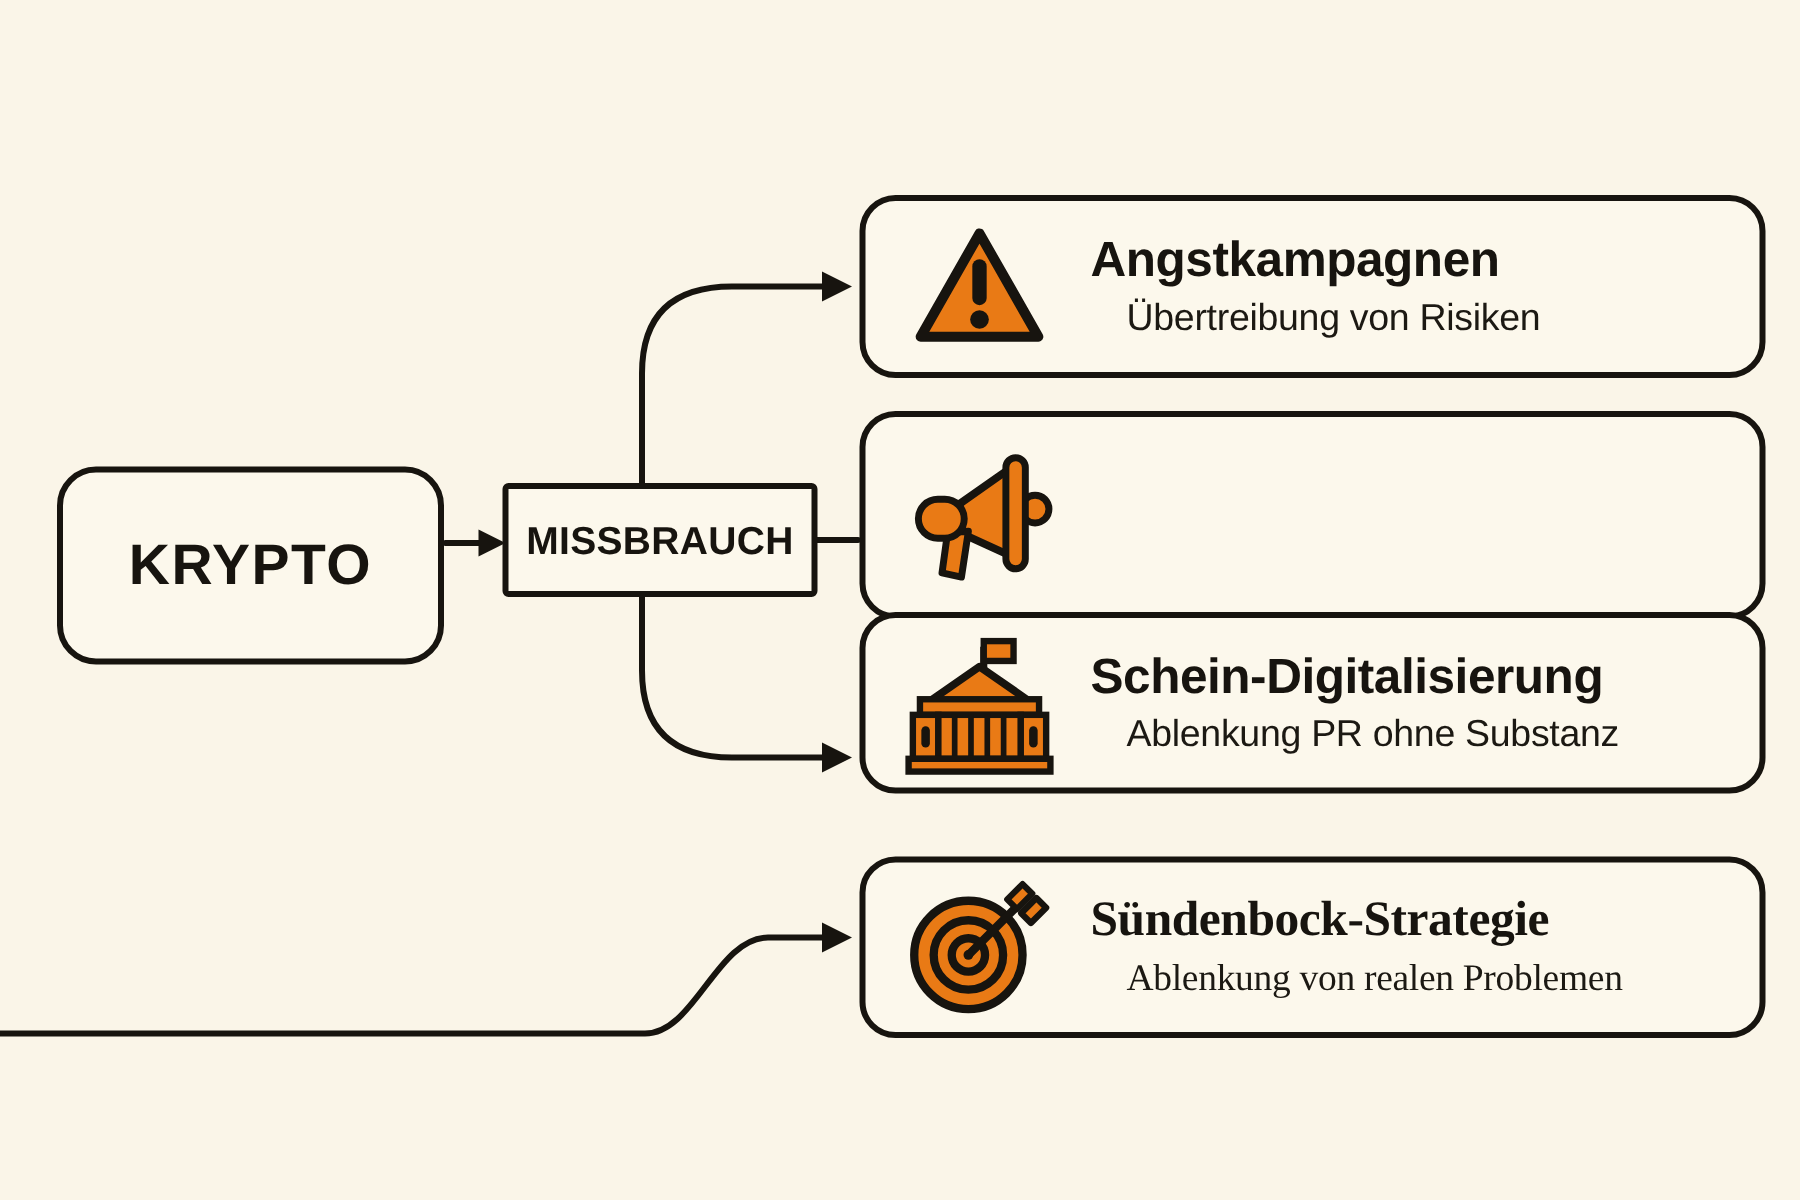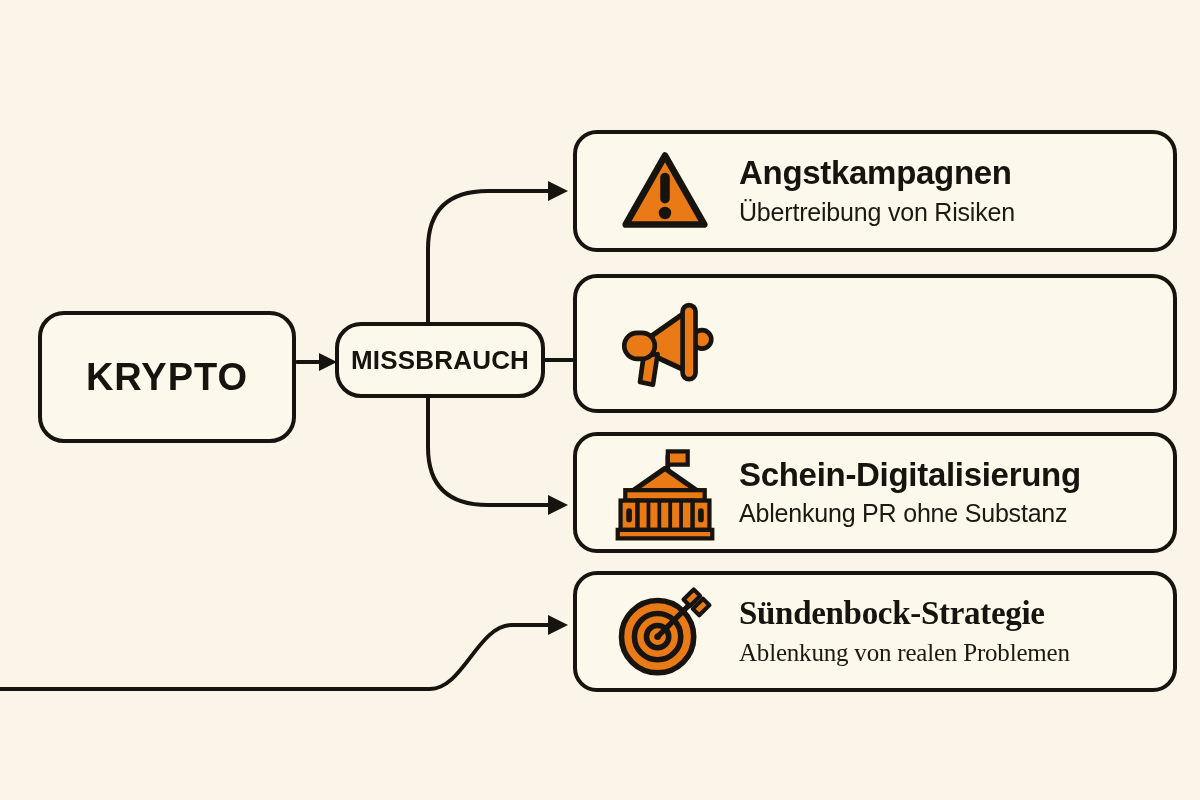--- a/index.html
+++ b/index.html
@@ -36,42 +36,42 @@
     left: 38px; top: 311px;
     width: 258px; height: 132px;
     border-radius: 26px;
     font-size: 38px;
     font-weight: bold;
     letter-spacing: 1px;
   }
   #node-missbrauch {
     left: 335px; top: 322px;
     width: 210px; height: 76px;
-    border-radius: 26px;
+    border-radius: 4px;
     font-size: 26px;
     font-weight: bold;
     letter-spacing: 0.2px;
   }
   .card {
     position: absolute;
     z-index: 2;
     left: 573px;
     width: 604px;
     background: #FCF8EC;
     border: 4px solid #17140F;
     border-radius: 24px;
     box-sizing: border-box;
     display: flex;
     align-items: center;
-    padding: 0 14px 0 36px;
+    padding: 0 14px 0 24px;
     gap: 22px;
   }
   #card-0 { top: 130px; height: 122px; }
   #card-1 { top: 274px; height: 139px; }
-  #card-2 { top: 432px; height: 121px; }
+  #card-2 { top: 408px; height: 121px; }
   #card-3 { top: 571px; height: 121px; font-family: Liberation Serif, serif; }
   .card-icon {
     flex: 0 0 104px;
     display: flex;
     align-items: center;
     justify-content: center;
   }
   .card-text {
     display: flex;
     flex-direction: column;
@@ -84,20 +84,21 @@
     line-height: 1.13;
     color: #17140F;
     letter-spacing: -0.3px;
   }
   .card-subtitle {
     font-size: 25px;
     line-height: 1.25;
     margin-top: 5px;
     color: #1C1913;
     letter-spacing: -0.2px;
+    margin-left: 24px;
   }
 </style>
 </head>
 <body>
 
 <div id="canvas">
 
   <svg id="connector-layer" width="1200" height="800" viewBox="0 0 1200 800">
     <g stroke="#17140F" stroke-width="4" fill="none" stroke-linecap="round">
 

